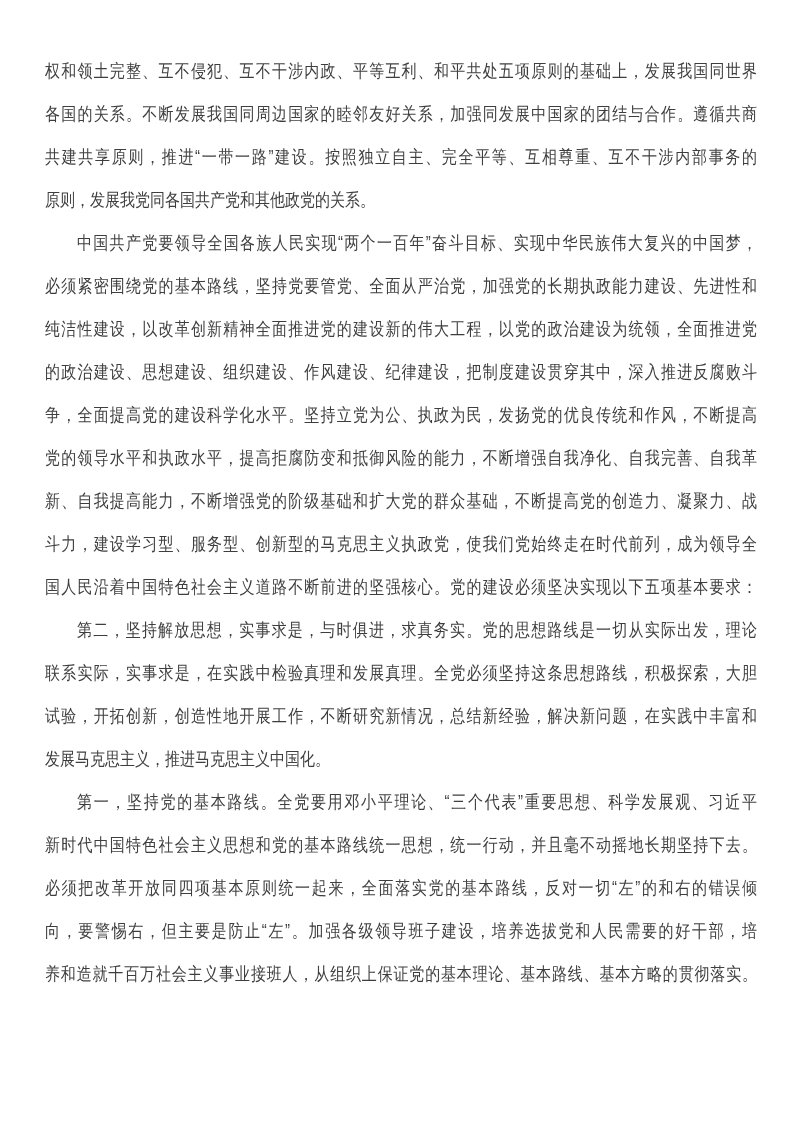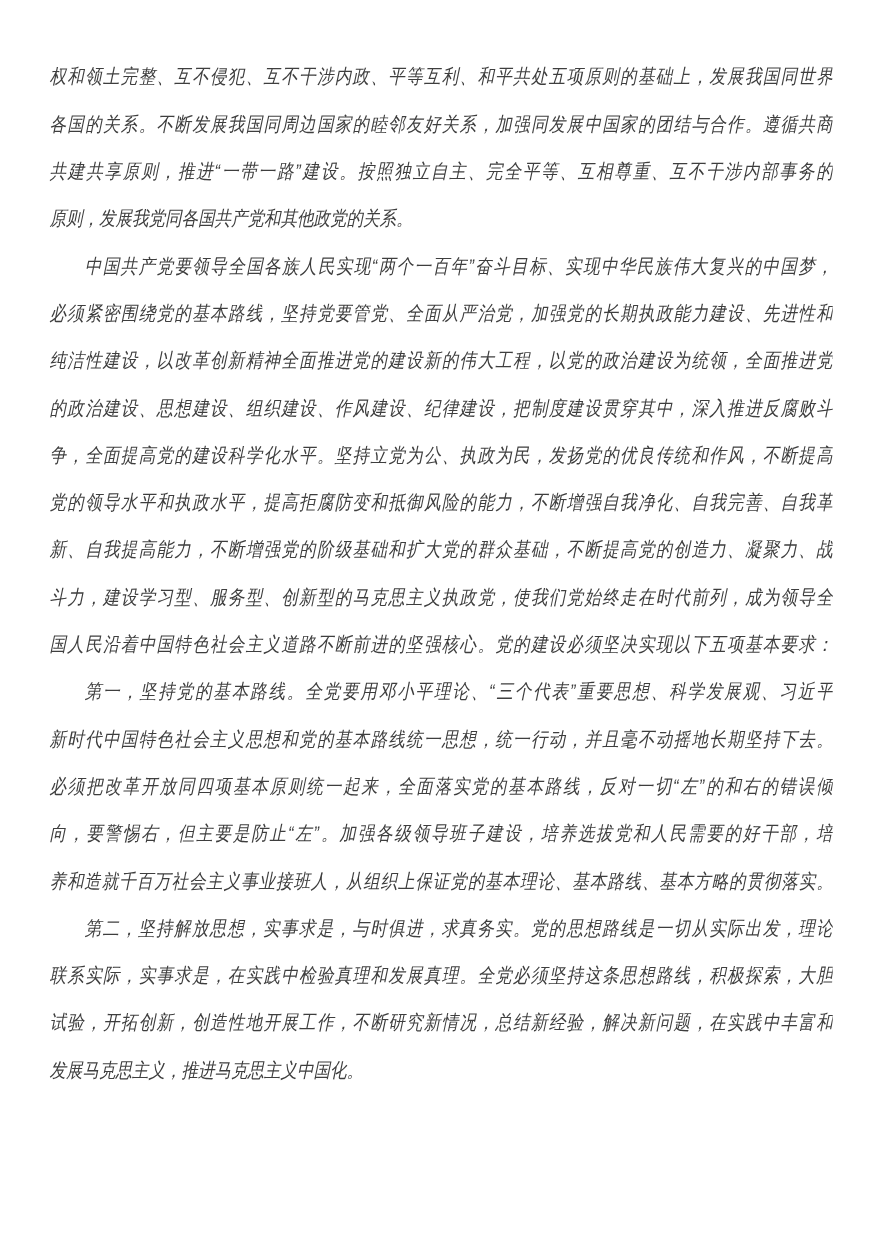--- a/index.html
+++ b/index.html
@@ -26,21 +26,20 @@
     position: absolute;
     left: 45px;
     top: 49px;
     width: 712px;
     font-size: 15px;
     color: #3e3e3e;
   }
   .para {
     margin: 0;
     padding: 0;
-    font-style: italic;
   }
   
   .line {
     height: 43px;
     line-height: 43px;
     text-align: justify;
     text-align-last: justify;
     transform: scaleY(1.2);          
     transform-origin: 50% 50%;
     overflow: hidden;
@@ -69,26 +68,26 @@
         <div class="line">必须紧密围绕党的基本路线，坚持党要管党、全面从严治党，加强党的长期执政能力建设、先进性和</div>
         <div class="line">纯洁性建设，以改革创新精神全面推进党的建设新的伟大工程，以党的政治建设为统领，全面推进党</div>
         <div class="line">的政治建设、思想建设、组织建设、作风建设、纪律建设，把制度建设贯穿其中，深入推进反腐败斗</div>
         <div class="line">争，全面提高党的建设科学化水平。坚持立党为公、执政为民，发扬党的优良传统和作风，不断提高</div>
         <div class="line">党的领导水平和执政水平，提高拒腐防变和抵御风险的能力，不断增强自我净化、自我完善、自我革</div>
         <div class="line">新、自我提高能力，不断增强党的阶级基础和扩大党的群众基础，不断提高党的创造力、凝聚力、战</div>
         <div class="line">斗力，建设学习型、服务型、创新型的马克思主义执政党，使我们党始终走在时代前列，成为领导全</div>
         <div class="line">国人民沿着中国特色社会主义道路不断前进的坚强核心。党的建设必须坚决实现以下五项基本要求：</div>
       </div>
       <div class="para">
+        <div class="line indent">第二，坚持解放思想，实事求是，与时俱进，求真务实。党的思想路线是一切从实际出发，理论</div>
+        <div class="line">联系实际，实事求是，在实践中检验真理和发展真理。全党必须坚持这条思想路线，积极探索，大胆</div>
+        <div class="line">试验，开拓创新，创造性地开展工作，不断研究新情况，总结新经验，解决新问题，在实践中丰富和</div>
+        <div class="line short-end">发展马克思主义，推进马克思主义中国化。</div>
+      </div>
+      <div class="para">
         <div class="line indent">第一，坚持党的基本路线。全党要用邓小平理论、“三个代表”重要思想、科学发展观、习近平</div>
         <div class="line">新时代中国特色社会主义思想和党的基本路线统一思想，统一行动，并且毫不动摇地长期坚持下去。</div>
         <div class="line">必须把改革开放同四项基本原则统一起来，全面落实党的基本路线，反对一切“左”的和右的错误倾</div>
         <div class="line">向，要警惕右，但主要是防止“左”。加强各级领导班子建设，培养选拔党和人民需要的好干部，培</div>
         <div class="line">养和造就千百万社会主义事业接班人，从组织上保证党的基本理论、基本路线、基本方略的贯彻落实。</div>
       </div>
-      <div class="para">
-        <div class="line indent">第二，坚持解放思想，实事求是，与时俱进，求真务实。党的思想路线是一切从实际出发，理论</div>
-        <div class="line">联系实际，实事求是，在实践中检验真理和发展真理。全党必须坚持这条思想路线，积极探索，大胆</div>
-        <div class="line">试验，开拓创新，创造性地开展工作，不断研究新情况，总结新经验，解决新问题，在实践中丰富和</div>
-        <div class="line short-end">发展马克思主义，推进马克思主义中国化。</div>
-      </div>
     </div>
 </div>
 
 </body></html>

